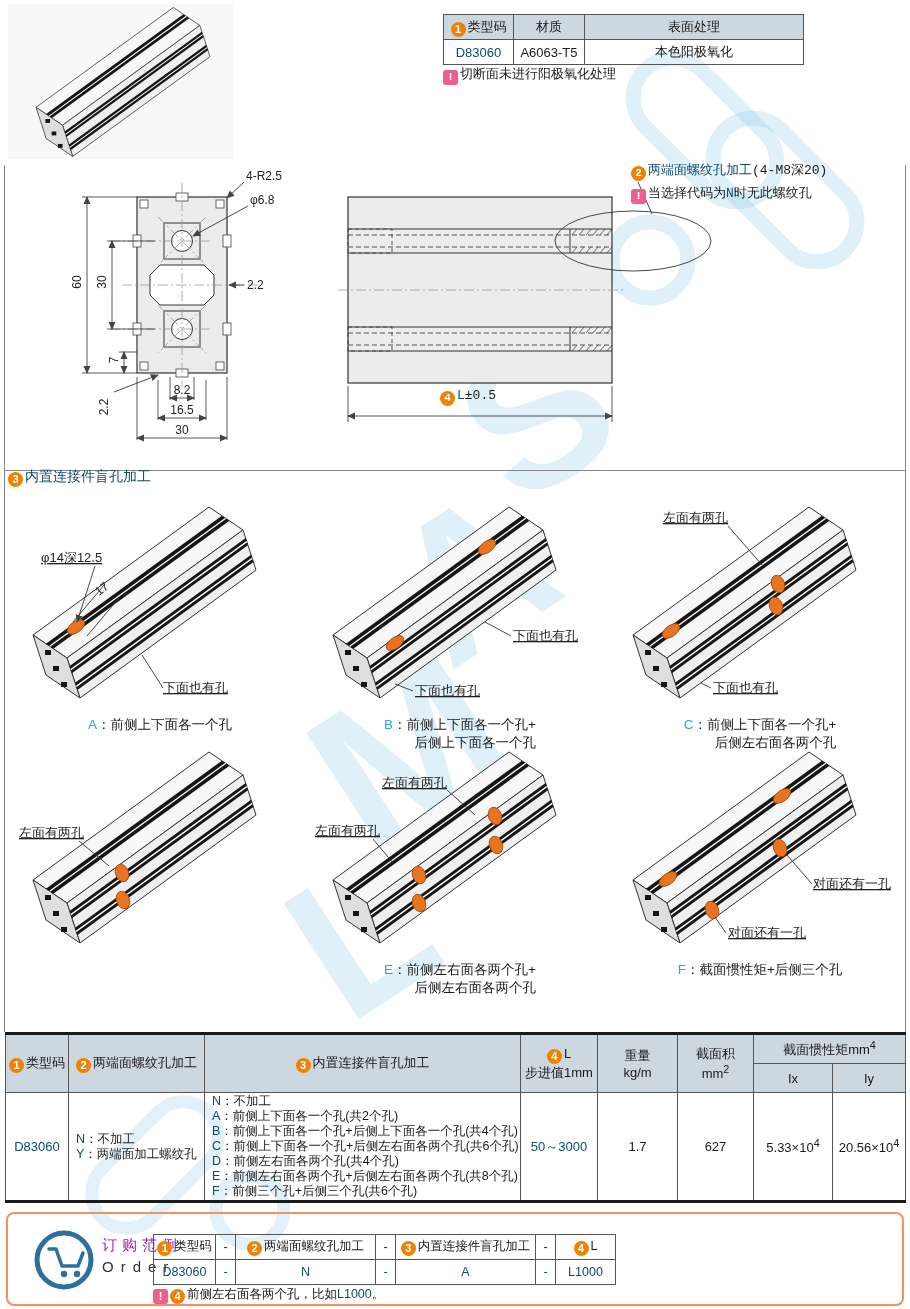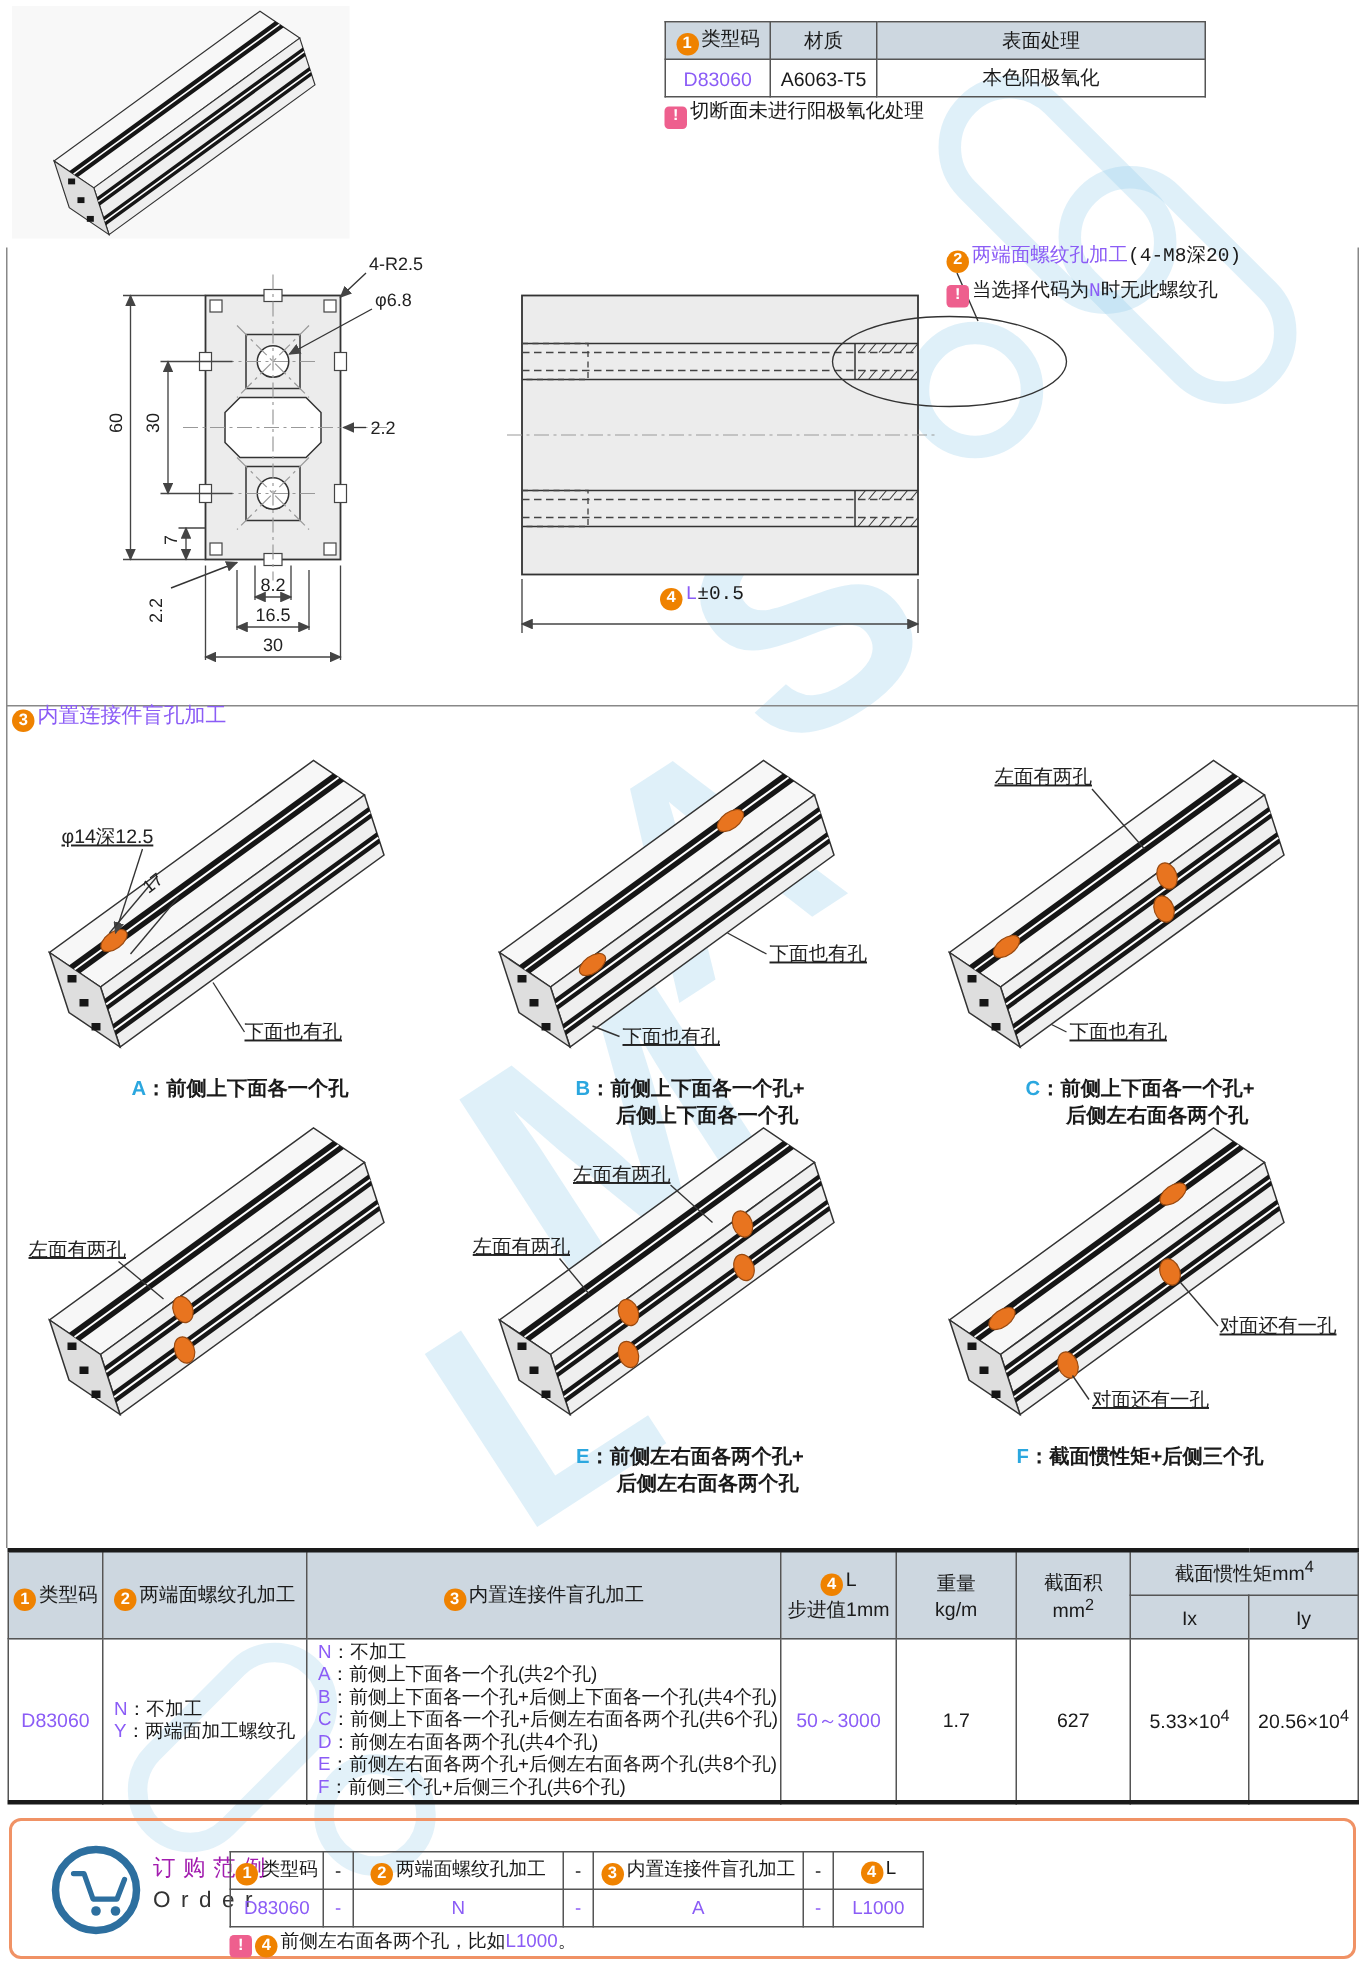--- a/index.html
+++ b/index.html
@@ -3,41 +3,41 @@
 <meta charset="utf-8">
 <style>
   html,body{margin:0;padding:0;background:#fff;}
   #page{position:relative;width:910px;height:1309px;background:#fff;overflow:hidden;
         font-family:"Liberation Sans","DejaVu Sans",sans-serif;color:#1a1a1a;}
   .abs{position:absolute;}
   
   .bdg{display:inline-block;width:15px;height:15px;border-radius:50%;background:#ef8200;color:#fff;
        font-size:11px;line-height:15px;text-align:center;font-weight:bold;margin-right:2px;vertical-align:-2px;}
   .bdg.pink{background:#ee5f8e;border-radius:3px;}
-  .bl{color:#8b5cf6;margin-top:48px;}
+  .bl{color:#0c4a6e;margin-top:48px;}
   
   table{border-collapse:collapse;}
   .spec td{border:1px solid #555;font-size:13px;text-align:center;height:24px;padding:0 4px;}
   .spec .hd td{background:#cdd7e0;}
   
   .wm{position:absolute;font-weight:bold;color:rgba(150,205,235,.30);z-index:0;pointer-events:none;}
   
   svg text{font-family:"Liberation Sans","DejaVu Sans",sans-serif;fill:#222;}
   .dimtx{font-size:12px;}
   .slbl{font-size:13px;text-decoration:underline;}
   .pl{stroke:#333;stroke-width:1;fill:none;}
   .dl{stroke:#444;stroke-width:.9;stroke-dasharray:5 3;fill:none;}
   .cl{stroke:#999;stroke-width:.8;stroke-dasharray:10 3 2 3;fill:none;}
   .dim{stroke:#444;stroke-width:.9;fill:none;}
   .ldr{stroke:#333;stroke-width:.9;fill:none;}
   .hole{fill:#e8741f;stroke:#9a4a10;stroke-width:.8;}
   
   .iso-cell{position:absolute;width:290px;z-index:1;}
   .cap{text-align:center;font-size:13.5px;margin-top:4px;}
-  .cap .inner{display:inline-block;text-align:left;font-weight:bold;}
+  .cap .inner{display:inline-block;text-align:right;}
   .cap .code{color:#2ba7df;}
   .cap .l2{padding-left:27px;}
   
   .mt{position:absolute;left:5px;top:1032px;width:900px;table-layout:fixed;
       border-top:3px solid #1a1a1a;border-bottom:3px solid #1a1a1a;z-index:1;background:transparent;}
   .mt td{border:1px solid #555;font-size:13px;text-align:center;padding:1px 3px;}
   .mt tr.hd td{background:#cdd7e0;height:26px;}
   .mt td.left{text-align:left;padding-left:7px;}
   .mt .opt{font-size:12.5px;line-height:15px;white-space:nowrap;}
   

